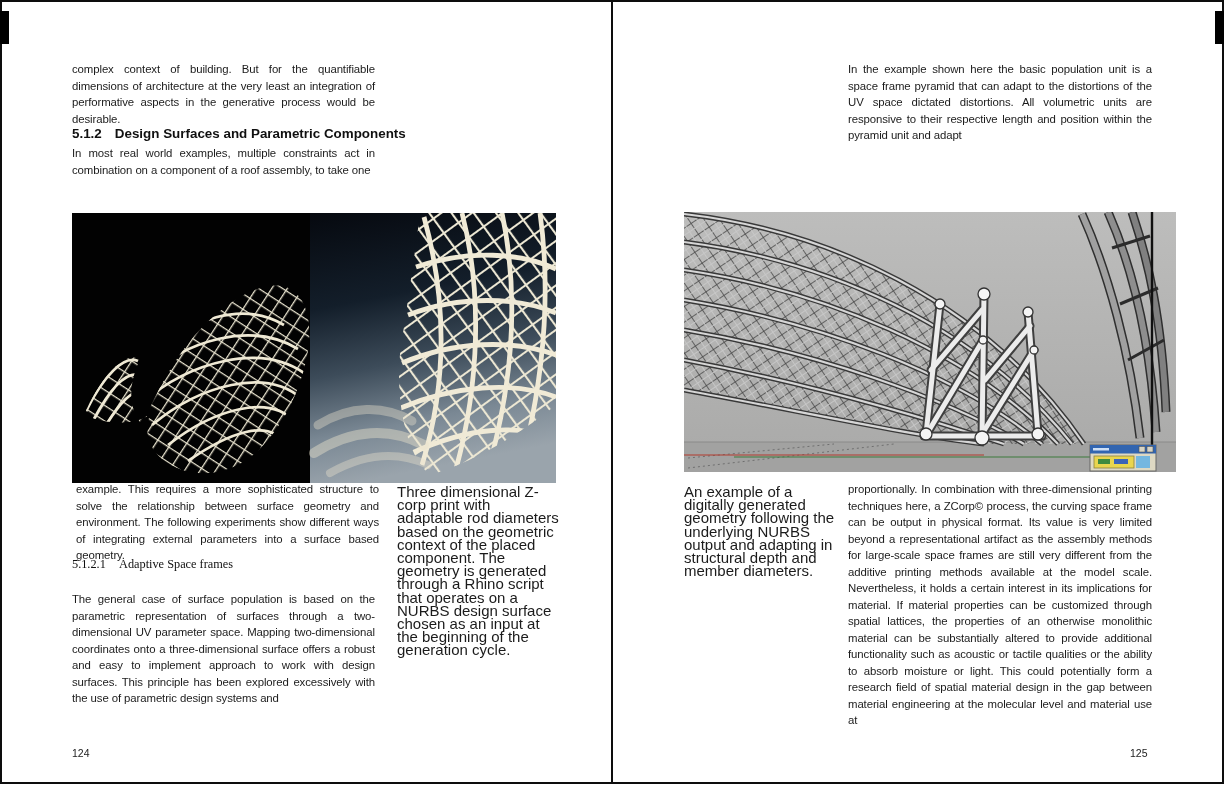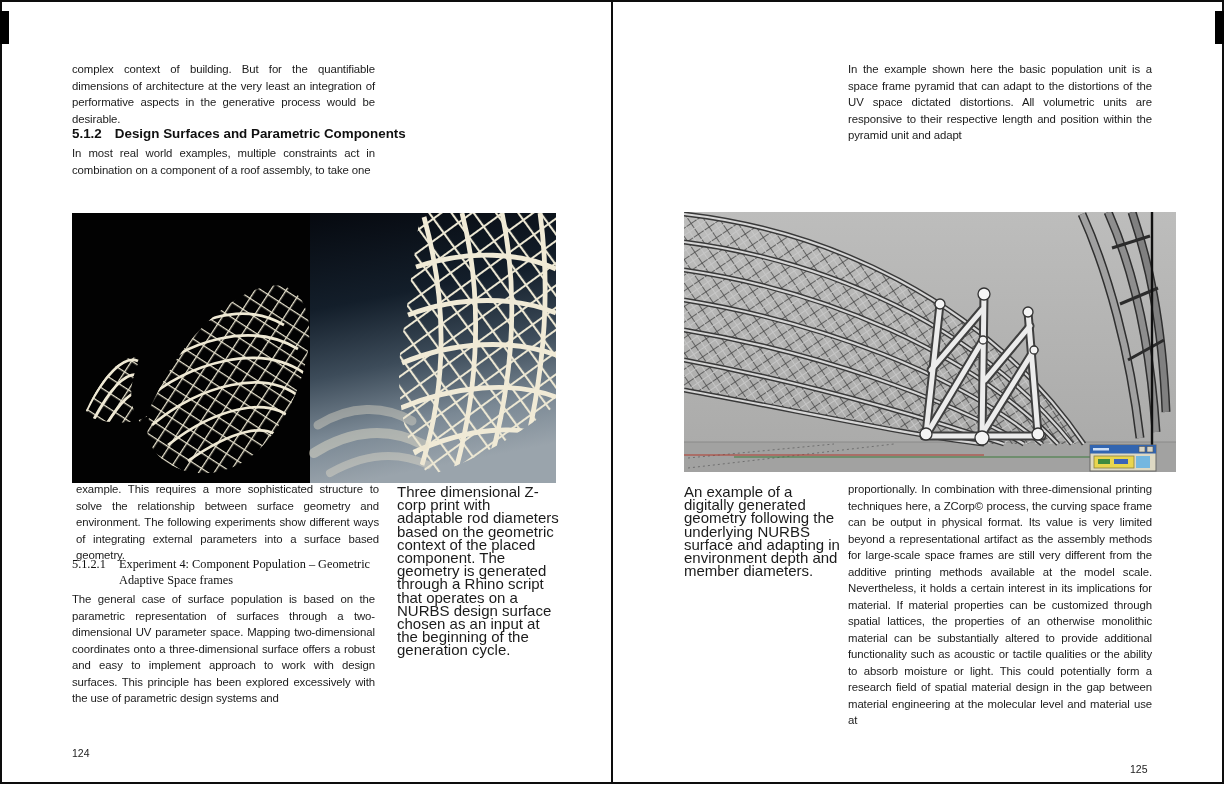--- a/index.html
+++ b/index.html
@@ -100,21 +100,20 @@
           <path d="M258,260 C294,240 326,238 356,252" stroke-width="8" opacity="0.40"></path>
         </g>
       </svg>
     </figure>
 
     <p class="abs body-text" style="left:76px;top:481px;width:303px;">example. This requires a more sophisticated structure to solve the relationship between surface geometry and environment. The following experiments show different ways of integrating external parameters into a surface based geometry.</p>
 
     <div class="abs sub-heading" style="left:72px;top:557px;width:310px;">
       <span class="sub-num">5.1.2.1</span>
       <span>
-          <span style="display:block;">Experiment 4: Component Population – Geometric</span>
           <span style="display:block;">Adaptive Space frames</span>
         </span>
     </div>
 
     <p class="abs body-text" style="left:72px;top:591px;width:303px;">The general case of surface population is based on the parametric representation of surfaces through a two-dimensional UV parameter space. Mapping two-dimensional coordinates onto a three-dimensional surface offers a robust and easy to implement approach to work with design surfaces. This principle has been explored excessively with the use of parametric design systems and</p>
 
     <div class="abs caption" style="left:397px;top:485px;width:162px;">Three dimensional Z-corp print with adaptable rod diameters based on the geometric context of the placed component. The geometry is generated through a Rhino script that operates on a NURBS design surface chosen as an input at the beginning of the generation cycle.</div>
 
     <div class="abs pagenum" style="left:72px;top:747px;">124</div>
   </div>
@@ -223,19 +222,19 @@
           <rect x="455" y="234.5" width="6" height="5.5" fill="#d8d4c4" stroke="#555" stroke-width="0.6"></rect>
           <rect x="463" y="234.5" width="6" height="5.5" fill="#d8d4c4" stroke="#555" stroke-width="0.6"></rect>
           <rect x="410" y="244" width="40" height="12" fill="#e9d54e" stroke="#8a8140" stroke-width="0.8"></rect>
           <rect x="452" y="244" width="14" height="12" fill="#74b7e0"></rect>
           <rect x="414" y="247" width="12" height="5" fill="#3f8a3f"></rect>
           <rect x="430" y="247" width="14" height="5" fill="#3b63b8"></rect>
         </g>
       </svg>
     </figure>
 
-    <div class="abs caption" style="left:684px;top:485px;width:158px;">An example of a digitally generated geometry following the underlying NURBS surface and adapting in environment depth and member diameters.</div>
+    <div class="abs caption" style="left:684px;top:485px;width:158px;">An example of a digitally generated geometry following the underlying NURBS output and adapting in structural depth and member diameters.</div>
 
     <p class="abs body-text" style="left:848px;top:481px;width:304px;">proportionally. In combination with three-dimensional printing techniques here, a ZCorp© process, the curving space frame can be output in physical format. Its value is very limited beyond a representational artifact as the assembly methods for large-scale space frames are still very different from the additive printing methods available at the model scale. Nevertheless, it holds a certain interest in its implications for material. If material properties can be customized through spatial lattices, the properties of an otherwise monolithic material can be substantially altered to provide additional functionality such as acoustic or tactile qualities or the ability to absorb moisture or light. This could potentially form a research field of spatial material design in the gap between material engineering at the molecular level and material use at</p>
 
-    <div class="abs pagenum" style="left:1130px;top:747px;margin-top:16px;">125</div>
+    <div class="abs pagenum" style="left:1130px;top:747px;">125</div>
   </div>
 </div>
 
 </body></html>

